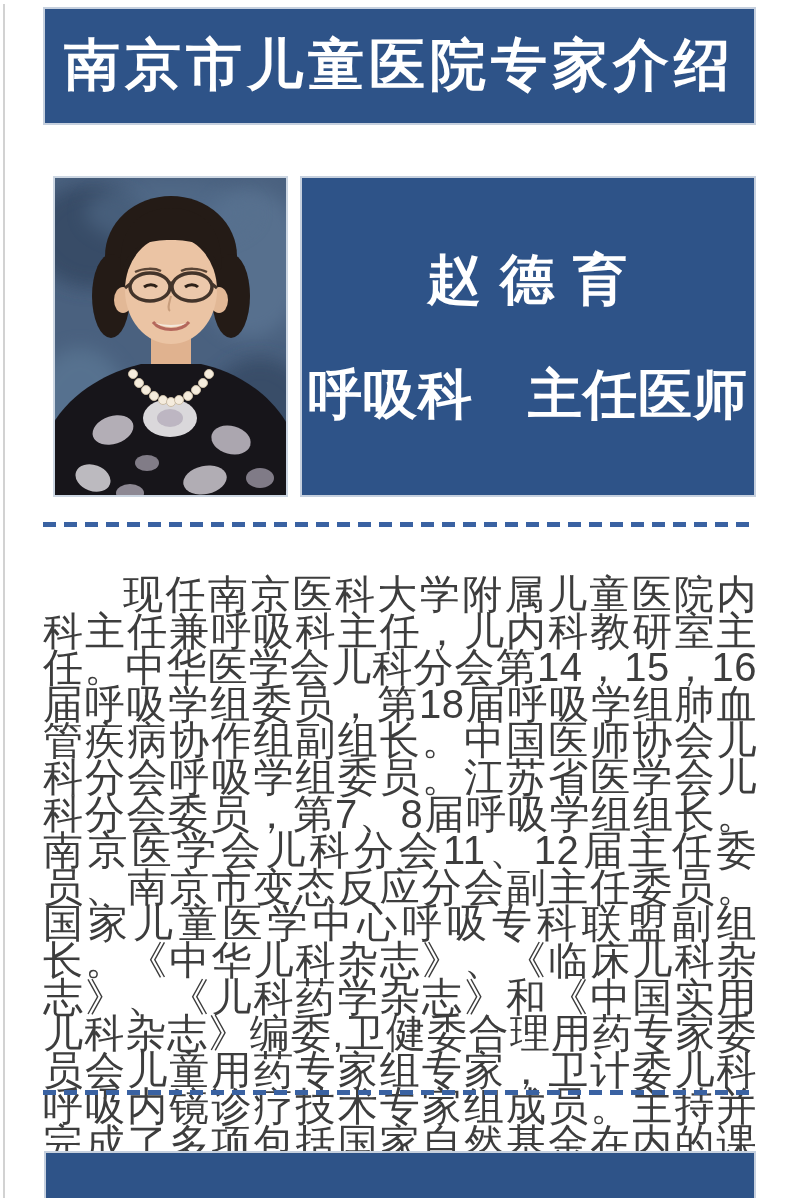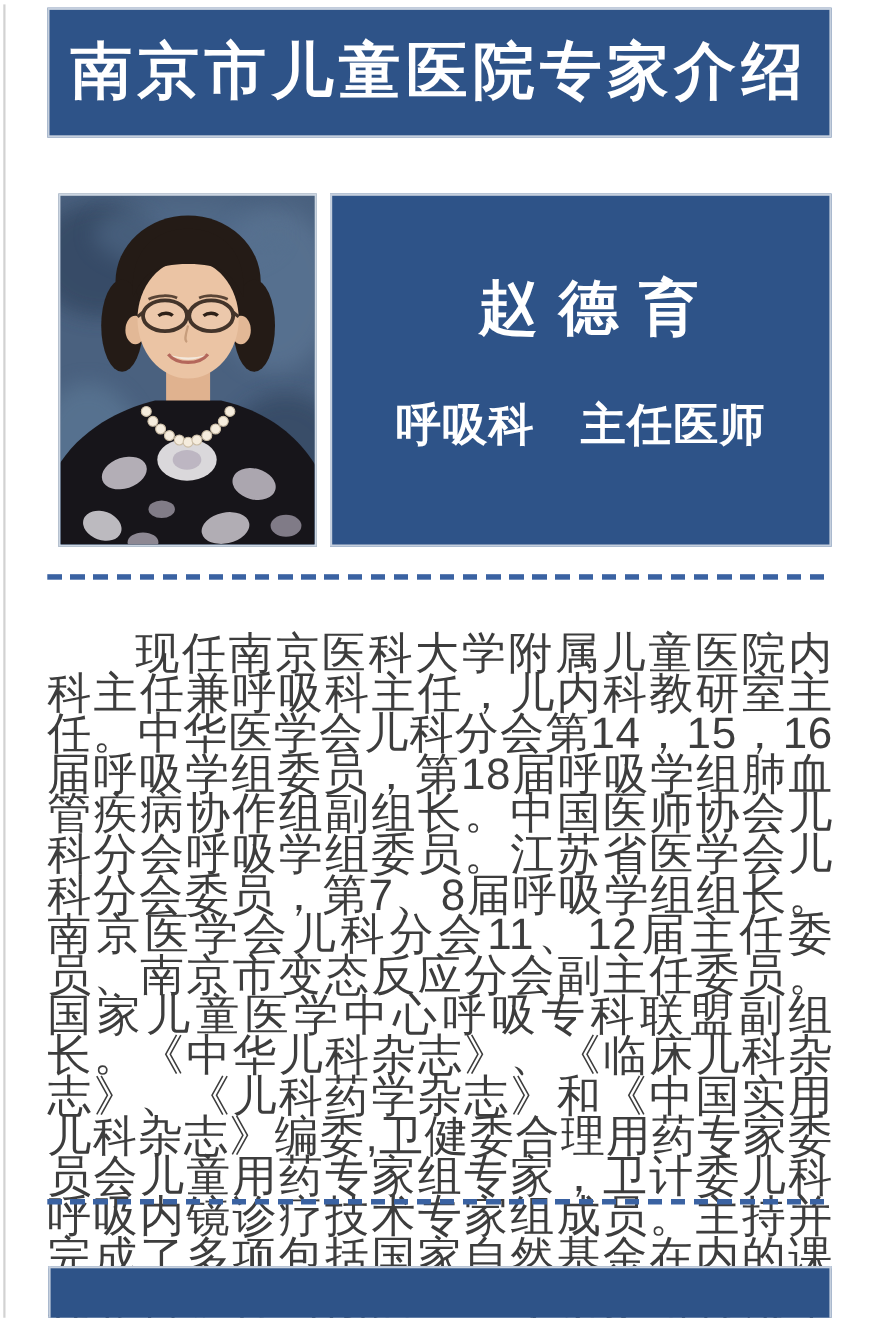--- a/index.html
+++ b/index.html
@@ -28,25 +28,25 @@
     position:absolute;left:53px;top:172px;width:235px;height:321px;
     border:2px solid #ccd6e2;background:#4a617f;overflow:hidden;
   }
   .photo svg{display:block;width:100%;height:100%;}
   .name-card{
     position:absolute;left:300px;top:172px;width:456px;height:321px;
     background:var(--blue);border:2px solid var(--light-border);
   }
   .doctor-name{
     position:absolute;left:0;top:66px;width:100%;text-align:center;
-    color:#ffffff;font-size:54px;font-weight:bold;letter-spacing:2px;white-space:nowrap;margin-left:8px;
+    color:#ffffff;font-size:54px;font-weight:bold;letter-spacing:2px;white-space:nowrap;
   }
   .doctor-title{
     position:absolute;left:0;top:181px;width:100%;text-align:center;
-    color:#ffffff;font-size:41px;font-weight:bold;letter-spacing:1px;white-space:nowrap;
+    color:#ffffff;font-size:54px;font-weight:bold;letter-spacing:1px;white-space:nowrap;
   }
   .dashed{
     position:absolute;left:43px;width:714px;height:5px;
     background:repeating-linear-gradient(to right,var(--dash) 0px,var(--dash) 13px,transparent 13px,transparent 21px);
   }
   .dashed.top{top:518px;}
   .dashed.bottom{top:1086px;}
   .bio{
     position:absolute;left:43px;top:572px;width:714px;
     color:var(--body-text);font-size:40px;line-height:36.6px;

